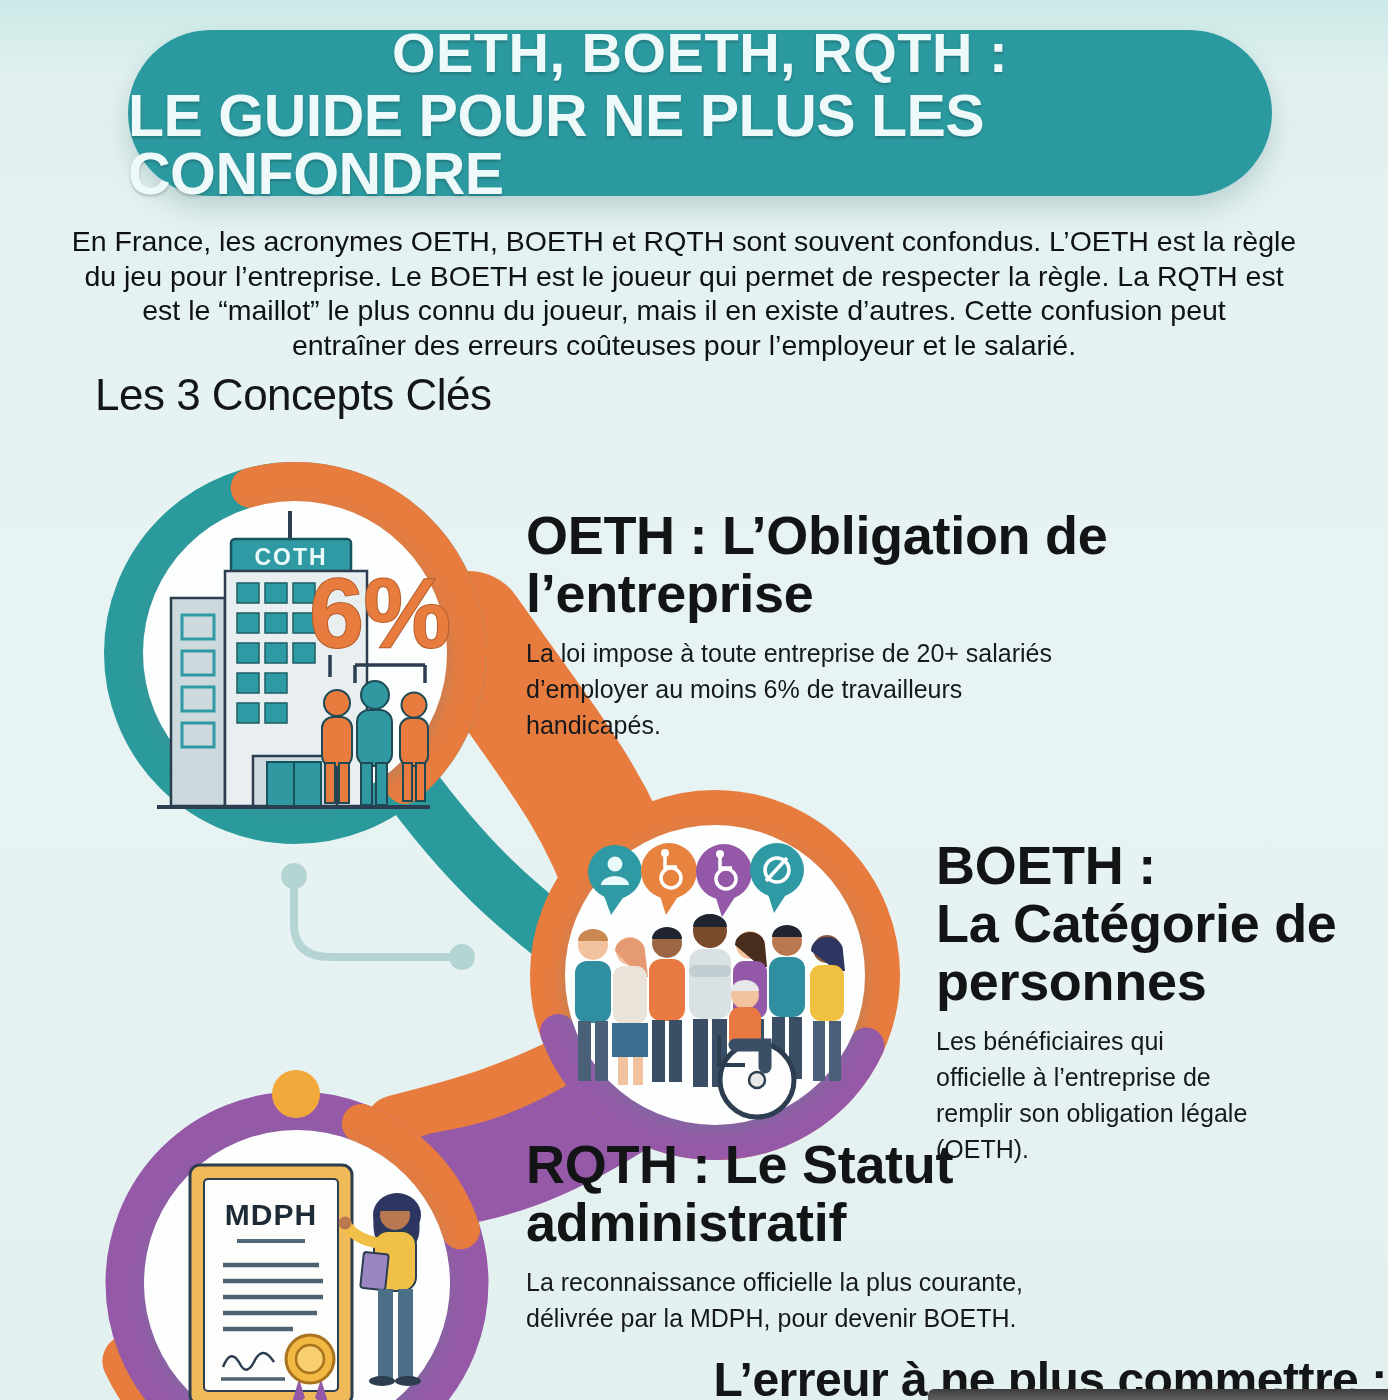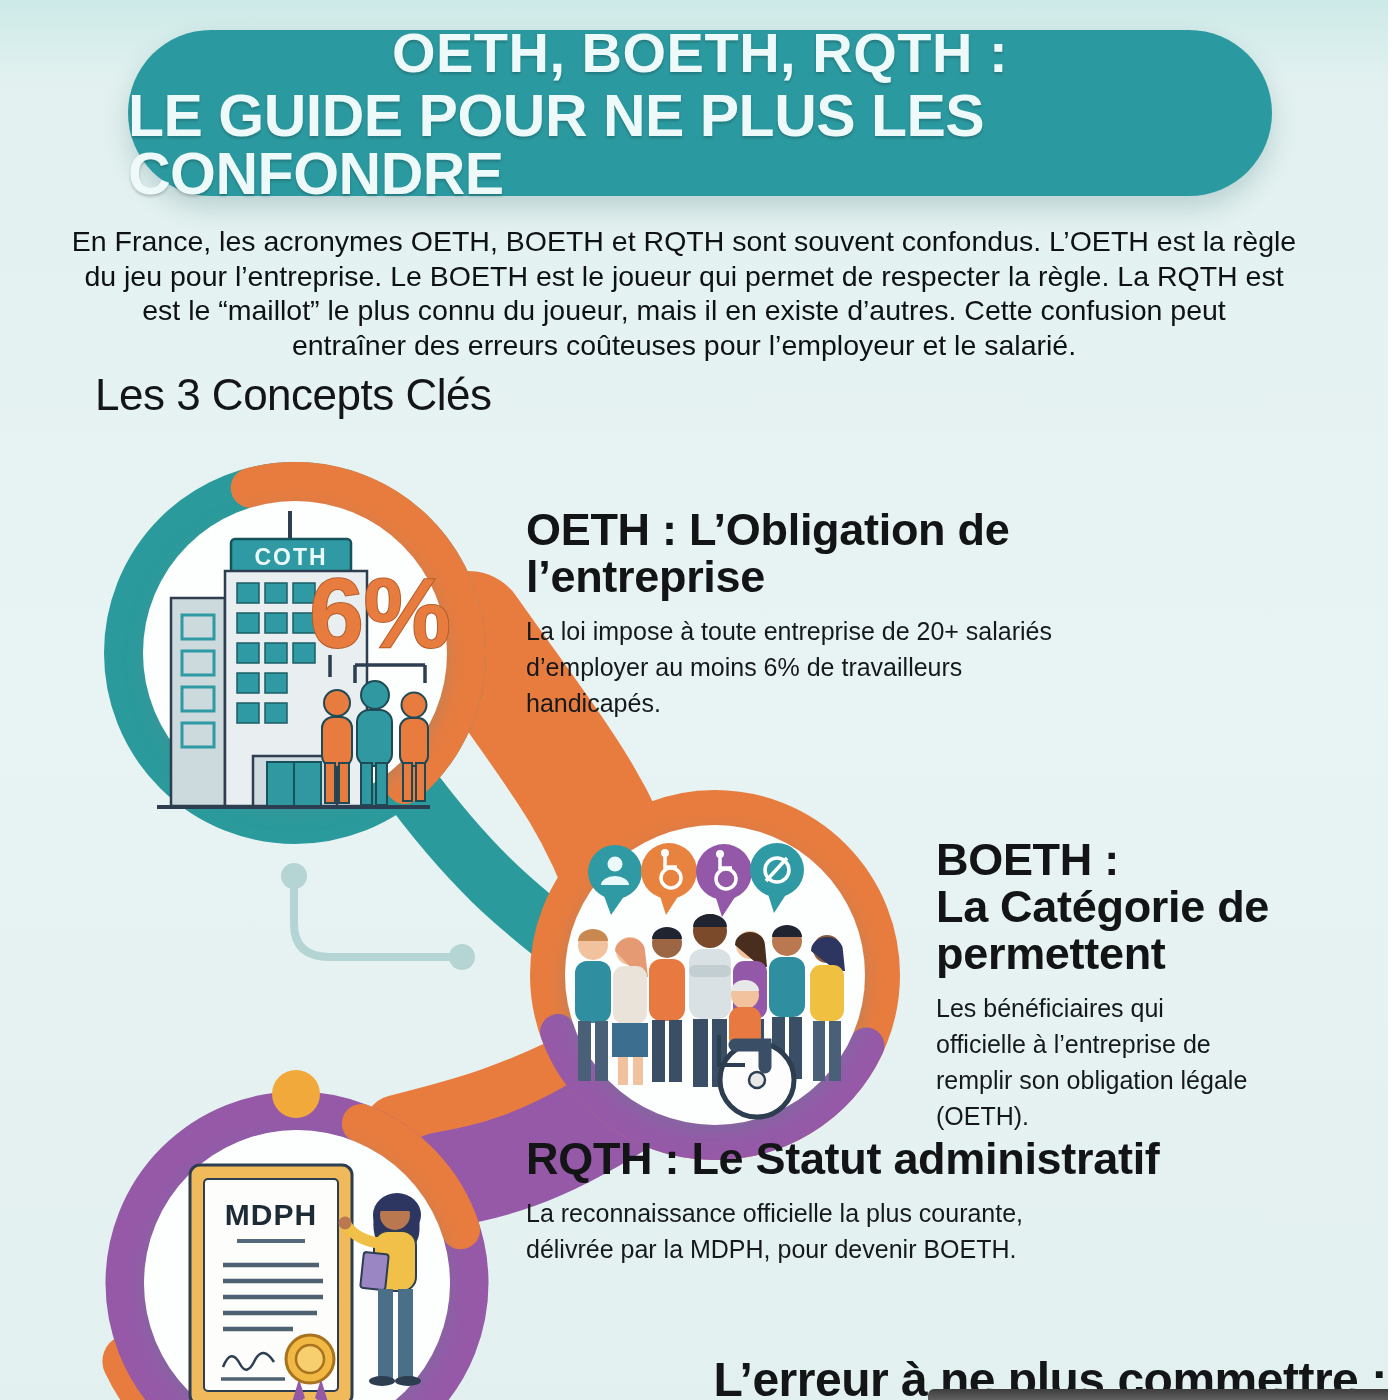--- a/index.html
+++ b/index.html
@@ -17,21 +17,21 @@
   .banner .l1{color:#eef9f9;font-weight:700;font-size:56px;line-height:60px;letter-spacing:.5px;text-shadow:0 2px 3px rgba(0,0,0,.22);}
   .banner .l2{color:#eef9f9;font-weight:700;font-size:59px;line-height:58px;letter-spacing:-.5px;text-shadow:0 2px 3px rgba(0,0,0,.22);}
   .intro{
     position:absolute;left:46px;top:224px;width:1276px;text-align:center;
     font-size:28.5px;line-height:34.5px;color:#0f1215;font-weight:500;white-space:pre-line;
   }
   .section-title{
     position:absolute;left:95px;top:370px;font-size:44px;font-weight:400;color:#131517;letter-spacing:-.5px;
   }
   .c-block{position:absolute;}
-  .c-title{font-weight:700;color:#121416;font-size:45px;line-height:47px;white-space:pre-line;letter-spacing:-.3px;}
+  .c-title{font-weight:700;color:#121416;font-size:54px;line-height:58px;white-space:pre-line;letter-spacing:-.3px;}
   .c-body{margin-top:13px;font-size:25px;line-height:36px;color:#16191c;font-weight:500;white-space:pre-line;}
   #oeth-text{left:526px;top:506px;width:660px;}
   #boeth-text{left:936px;top:836px;width:460px;}
   #rqth-text{left:526px;top:1135px;width:700px;}
   .footer-heading{
     position:absolute;left:700px;top:1352px;width:700px;text-align:center;
     font-size:48px;font-weight:700;color:#131517;letter-spacing:-.5px;
   }
   .bottom-bar{
     position:absolute;left:928px;top:1389px;width:472px;height:11px;
@@ -276,21 +276,21 @@
     <div class="c-title">OETH : L’Obligation de
 l’entreprise</div>
     <div class="c-body">La loi impose à toute entreprise de 20+ salariés
 d’employer au moins 6% de travailleurs
 handicapés.</div>
   </div>
 
   <div class="c-block" id="boeth-text">
     <div class="c-title">BOETH :
 La Catégorie de
-permettent</div>
+personnes</div>
     <div class="c-body">Les bénéficiaires qui
 officielle à l’entreprise de
 remplir son obligation légale
 (OETH).</div>
   </div>
 
   <div class="c-block" id="rqth-text">
     <div class="c-title">RQTH : Le Statut administratif</div>
     <div class="c-body">La reconnaissance officielle la plus courante,
 délivrée par la MDPH, pour devenir BOETH.</div>

